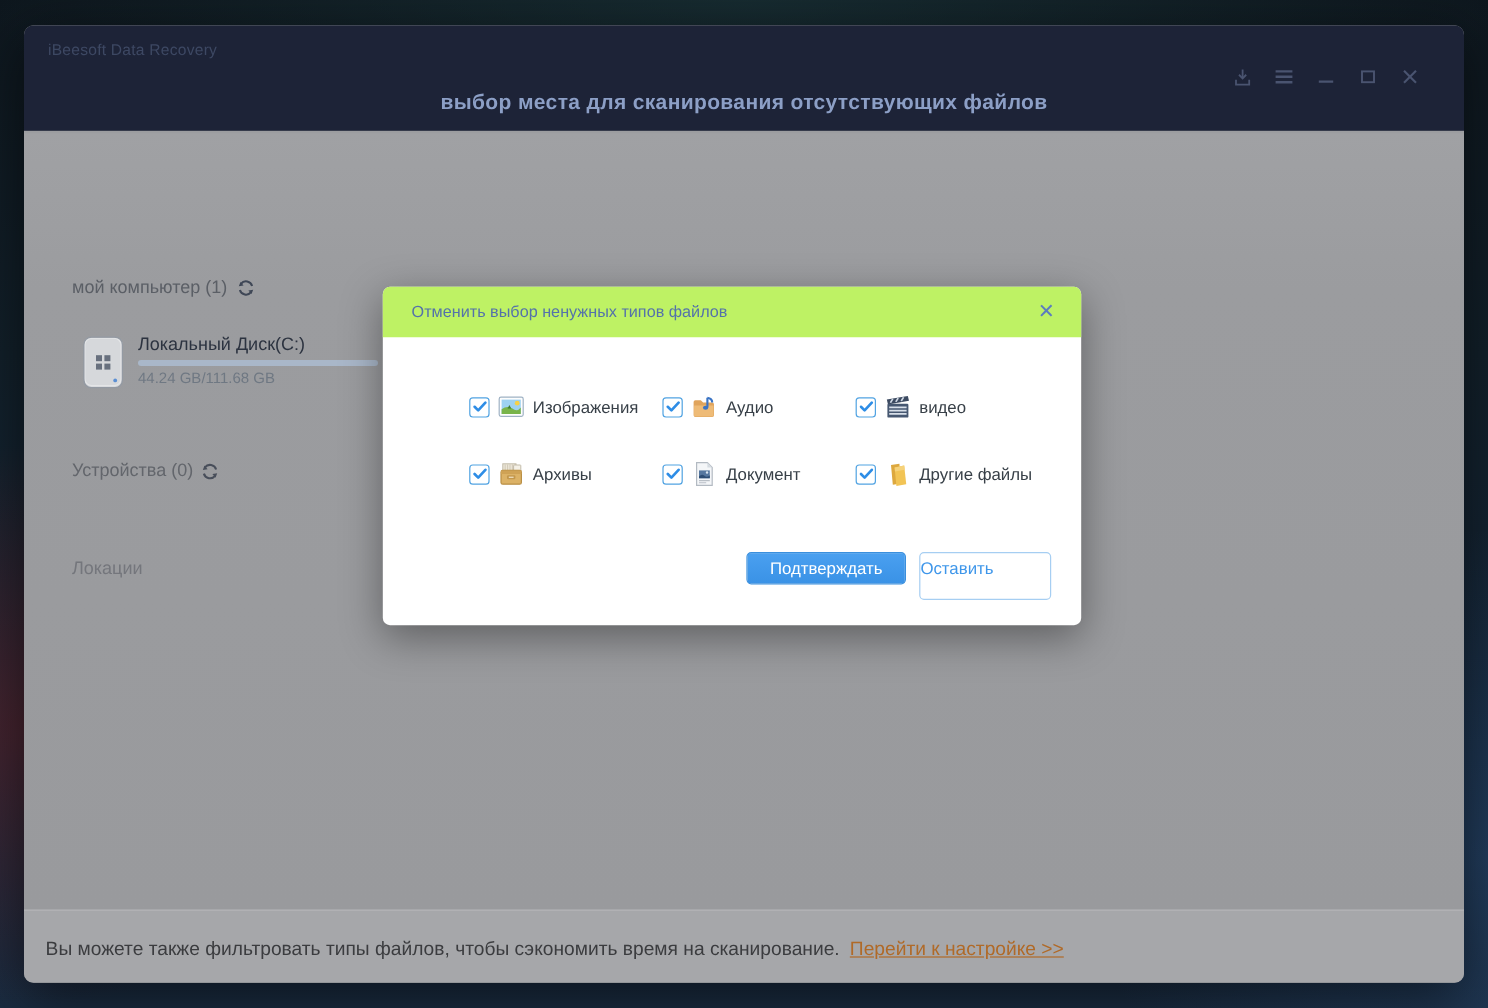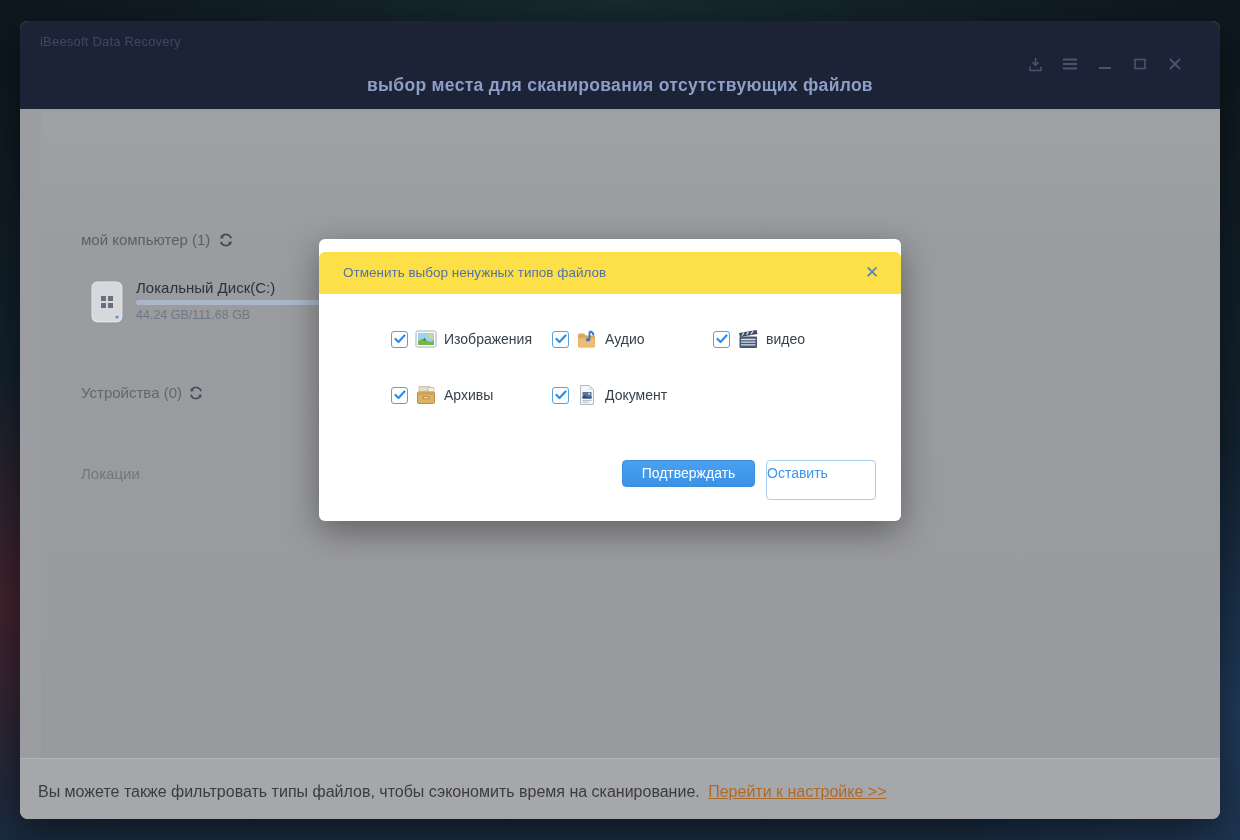--- a/index.html
+++ b/index.html
@@ -22,21 +22,21 @@
   .app-title { position:absolute; left:20px; top:13px; font-size:13px; color:#3d4863; letter-spacing:.2px; }
   .heading {
     position:absolute; left:0; top:54px; width:100%; text-align:center;
     font-size:17.5px; font-weight:700; color:#8c9fc6; letter-spacing:.3px;
   }
   .win-controls { position:absolute; top:34px; right:36px; display:flex; gap:17px; align-items:center; }
   .win-btn { width:18px; height:18px; display:flex; align-items:center; justify-content:center; cursor:pointer; }
   .win-btn svg { display:block; }
   
   .main-area { position:absolute; left:0; top:90px; width:100%; height:647px;
-    background:linear-gradient(180deg,#a0a1a4 0%, #9b9c9f 20%, #999a9d 100%);margin-left:21px; }
+    background:linear-gradient(180deg,#a0a1a4 0%, #9b9c9f 20%, #999a9d 100%); }
   .section-label { position:absolute; font-size:15px; }
   .lbl-computer { left:40px; top:120px; color:#5b5f66; }
   .lbl-devices  { left:40px; top:273px; color:#63666c; }
   .lbl-locations{ left:40px; top:354px; color:#74767c; }
   .refresh { position:absolute; width:16px; height:16px; cursor:pointer; }
   .refresh-computer { left:177px; top:121px; }
   .refresh-devices  { left:147px; top:274px; }
   .disk-row { position:absolute; left:46px; top:166px; width:280px; height:50px; cursor:pointer; }
   .disk-icon { position:absolute; left:0; top:2px; }
   .disk-name { position:absolute; left:49px; top:2px; font-size:15px; color:#2c3340; }
@@ -47,22 +47,22 @@
   .bin-icon { position:absolute; left:0; top:0; }
   .bin-label { position:absolute; left:49px; top:15px; font-size:15px; color:#30353c; }
   
   .footer { position:absolute; left:0; top:737px; width:100%; height:61px;
     background:#a6a7aa; border-top:1px solid #b3b4b7; }
   .footer-inner { position:absolute; left:18px; top:24px; font-size:16px; color:#3b3c3f; }
   .footer-link { color:#b06a28; text-decoration:underline; cursor:pointer; margin-left:4px; }
   
   .modal { position:absolute; left:299px; top:218px; width:582px; height:282px;
     background:#fff; border-radius:6px; box-shadow:0 10px 34px rgba(0,0,0,.38); }
-  .modal-header { position:absolute; left:0; top:13px; width:100%; height:42px;
-    background:#fde047; border-radius:6px 6px 0 0;text-decoration:underline; }
+  .modal-header { position:absolute; left:0; top:0; width:100%; height:42px;
+    background:#bef264; border-radius:6px 6px 0 0;text-decoration:underline; }
   .modal-title { position:absolute; left:24px; top:13px; font-size:13.5px; color:#5472aa; }
   .modal-close { position:absolute; right:18px; top:10px; width:22px; height:22px;
     color:#5b7dbf; font-size:17px; font-weight:700; text-align:center; line-height:22px; cursor:pointer; }
   .types-grid { position:absolute; left:44px; top:89px;
     display:grid; grid-template-columns:161px 161px 210px; row-gap:34px; }
   .type-item { display:flex; align-items:center; gap:7px; height:22px;padding-left:28px; }
   .checkbox { width:17px; height:17px; border:1.5px solid #51a3e2; border-radius:3px;
     background:#fff; display:flex; align-items:center; justify-content:center; cursor:pointer; flex:none; }
   .type-ico { width:22px; height:22px; flex:none; }
   .type-label { font-size:14px; color:#384048; white-space:nowrap; }
@@ -266,20 +266,35 @@
             <polygon points="13.5,1.5 17.5,5.5 13.5,5.5" fill="#d5dbe1"></polygon>
             <rect x="6.5" y="8" width="9" height="6.5" fill="#56779f"></rect>
             <path d="M6.5 13 Q9 10.5 11 12.5 T15.5 12 L15.5 14.5 L6.5 14.5 Z" fill="#2d4d74"></path>
             <circle cx="13.2" cy="9.8" r="1" fill="#d8e4ef"></circle>
             <path d="M6.5 16.5 h9 M6.5 18.3 h6" stroke="#b9bfc6" stroke-width="1"></path>
           </svg>
         </span>
         <span class="type-label">Документ</span>
       </div>
 
+      <div class="type-item">
+        <span class="checkbox">
+          <svg width="12" height="10" viewBox="0 0 12 10">
+              <path d="M1.5 5 L4.5 8 L10.5 1.5" fill="none" stroke="#2e8de6" stroke-width="2.2" stroke-linecap="round" stroke-linejoin="round"></path>
+            </svg>
+        </span>
+        <span class="type-ico">
+          <svg width="22" height="22" viewBox="0 0 22 22">
+            <polygon points="5.5,3.5 12.5,2.5 13.8,19 7,20 " fill="#dda83e"></polygon>
+            <polygon points="8.5,5.5 16.5,4 18.2,19.5 10,21" fill="#f2c455"></polygon>
+            <polygon points="8.5,5.5 16.5,4 16.9,7.5 8.9,9" fill="#f6d27a"></polygon>
+          </svg>
+        </span>
+        <span class="type-label">Другие файлы</span>
+      </div>
 
     </div>
 
     <div class="btn-confirm">Подтверждать</div>
     <div class="btn-cancel">Оставить</div>
   </div>
 
 </div>
 
 </body></html>

